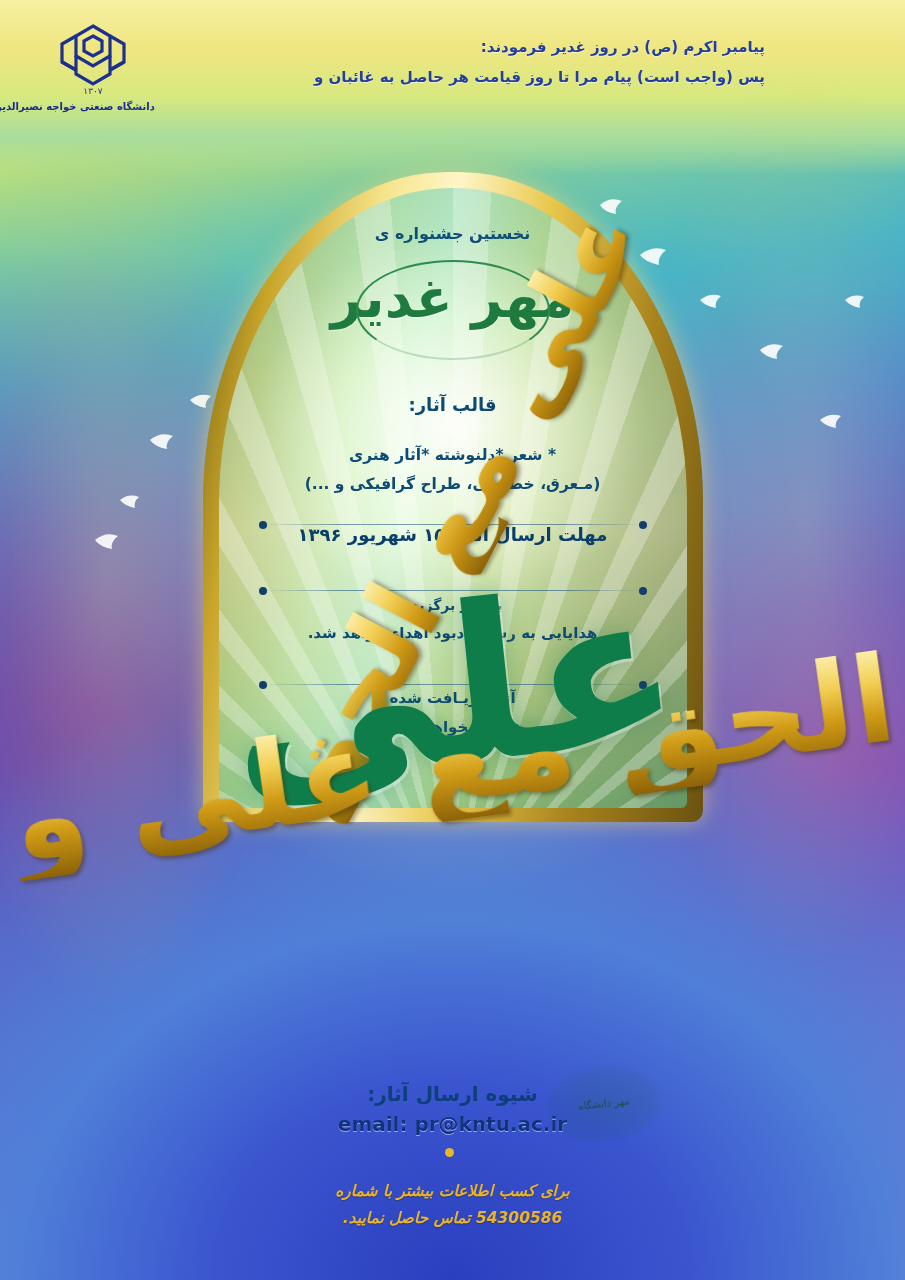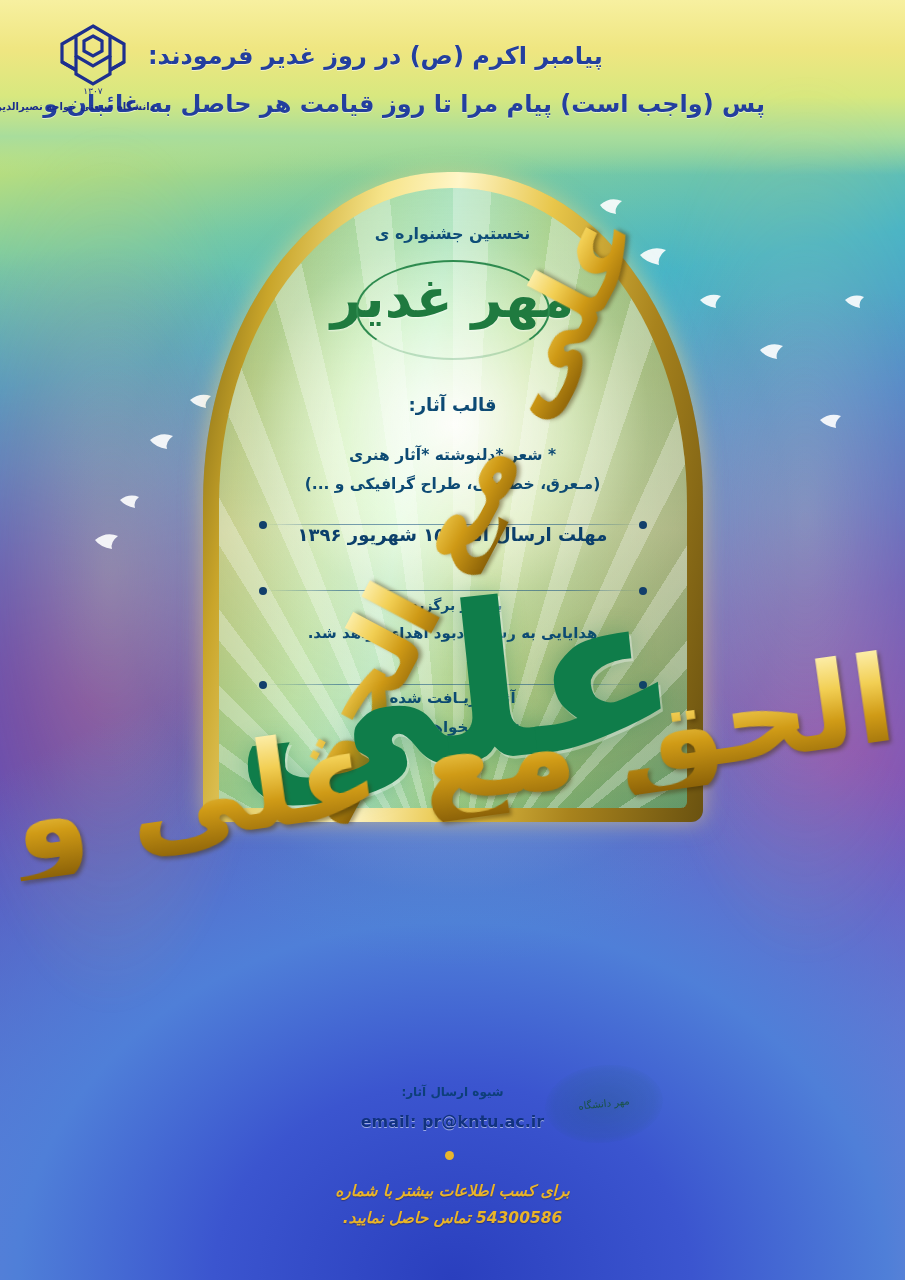--- a/index.html
+++ b/index.html
@@ -38,23 +38,23 @@
     background: linear-gradient(180deg, #f7f0a0 0%, #efe681 28%, #d8e87f 55%, #a8dd9c 78%, rgba(140,210,190,0) 100%);
     pointer-events: none;
   }
 
   
   .hadith {
     position: absolute;
     top: 32px;
     right: 140px;
     left: 148px;
-    text-align: left;
+    text-align: right;
     color: #233f9e;
-    font-size: 24px;
+    font-size: 15px;
     font-weight: bold;
     line-height: 2.0;
     direction: rtl;
     text-shadow: 0 1px 0 rgba(255,255,255,0.55);
   }
   .hadith div { white-space: nowrap; }
 
   .logo {
     position: absolute;
     top: 18px;
@@ -279,33 +279,32 @@
 
   
   .footer {
     position: absolute;
     left: 0; right: 0;
     bottom: 48px;
     text-align: center;
     direction: rtl;
   }
   .f-head {
-    font-size: 12px;
+    font-size: 20px;
     font-weight: bold;
     color: #0d3f7a;
     margin-bottom: 4px;
   }
   .f-contact {
-    font-size: 16px;
+    font-size: 20px;
     font-weight: bold;
     color: #11327f;
     direction: ltr;
     line-height: 1.45;
     text-shadow: 0 1px 0 rgba(255,255,255,0.5);
-    margin-top: 11px;
   }
   .f-bullet {
     display: inline-block;
     width: 9px; height: 9px;
     border-radius: 50%;
     background: #e8b52c;
     margin: 0 6px 3px 0;
     vertical-align: middle;
   }
   .f-phone {

